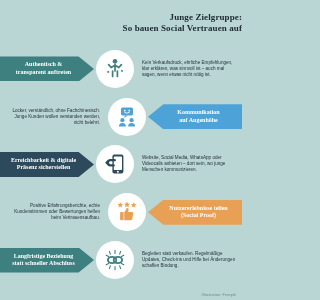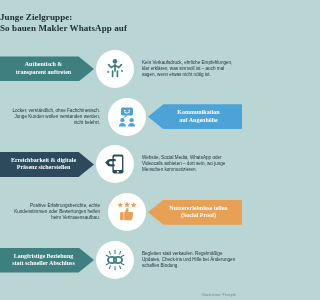--- a/index.html
+++ b/index.html
@@ -12,21 +12,21 @@
   }
   .page{
     position:absolute;inset:0;
     background:#b9d5d4;
     display:flex;flex-direction:column;
   }
   
   .header{
     height:45px;flex:0 0 45px;
     display:flex;flex-direction:column;
-    align-items:flex-start;justify-content:center;
+    align-items:flex-end;justify-content:center;
     text-align:center;
     background:#b9d5d4;
   }
   .header .line1,.header .line2{
     font-family:"Liberation Serif", serif;
     font-weight:bold;
     color:#1d2b33;
     font-size:9px;
     line-height:11px;
     letter-spacing:.1px;
@@ -104,21 +104,21 @@
     letter-spacing:.2px;
   }
 </style>
 </head>
 <body>
 
 <div class="page">
 
   <div class="header">
     <div class="line1">Junge Zielgruppe:</div>
-    <div class="line2">So bauen Makler WhatsApp auf</div>
+    <div class="line2">So bauen Social Vertrauen auf</div>
   </div>
 
   <div class="rows">
 
     <div class="row left">
       <div class="banner" style="background: rgb(62, 127, 128);">
         <div>
           <span>Authentisch &amp;</span>
           <span>transparent auftreten</span>
         </div>

